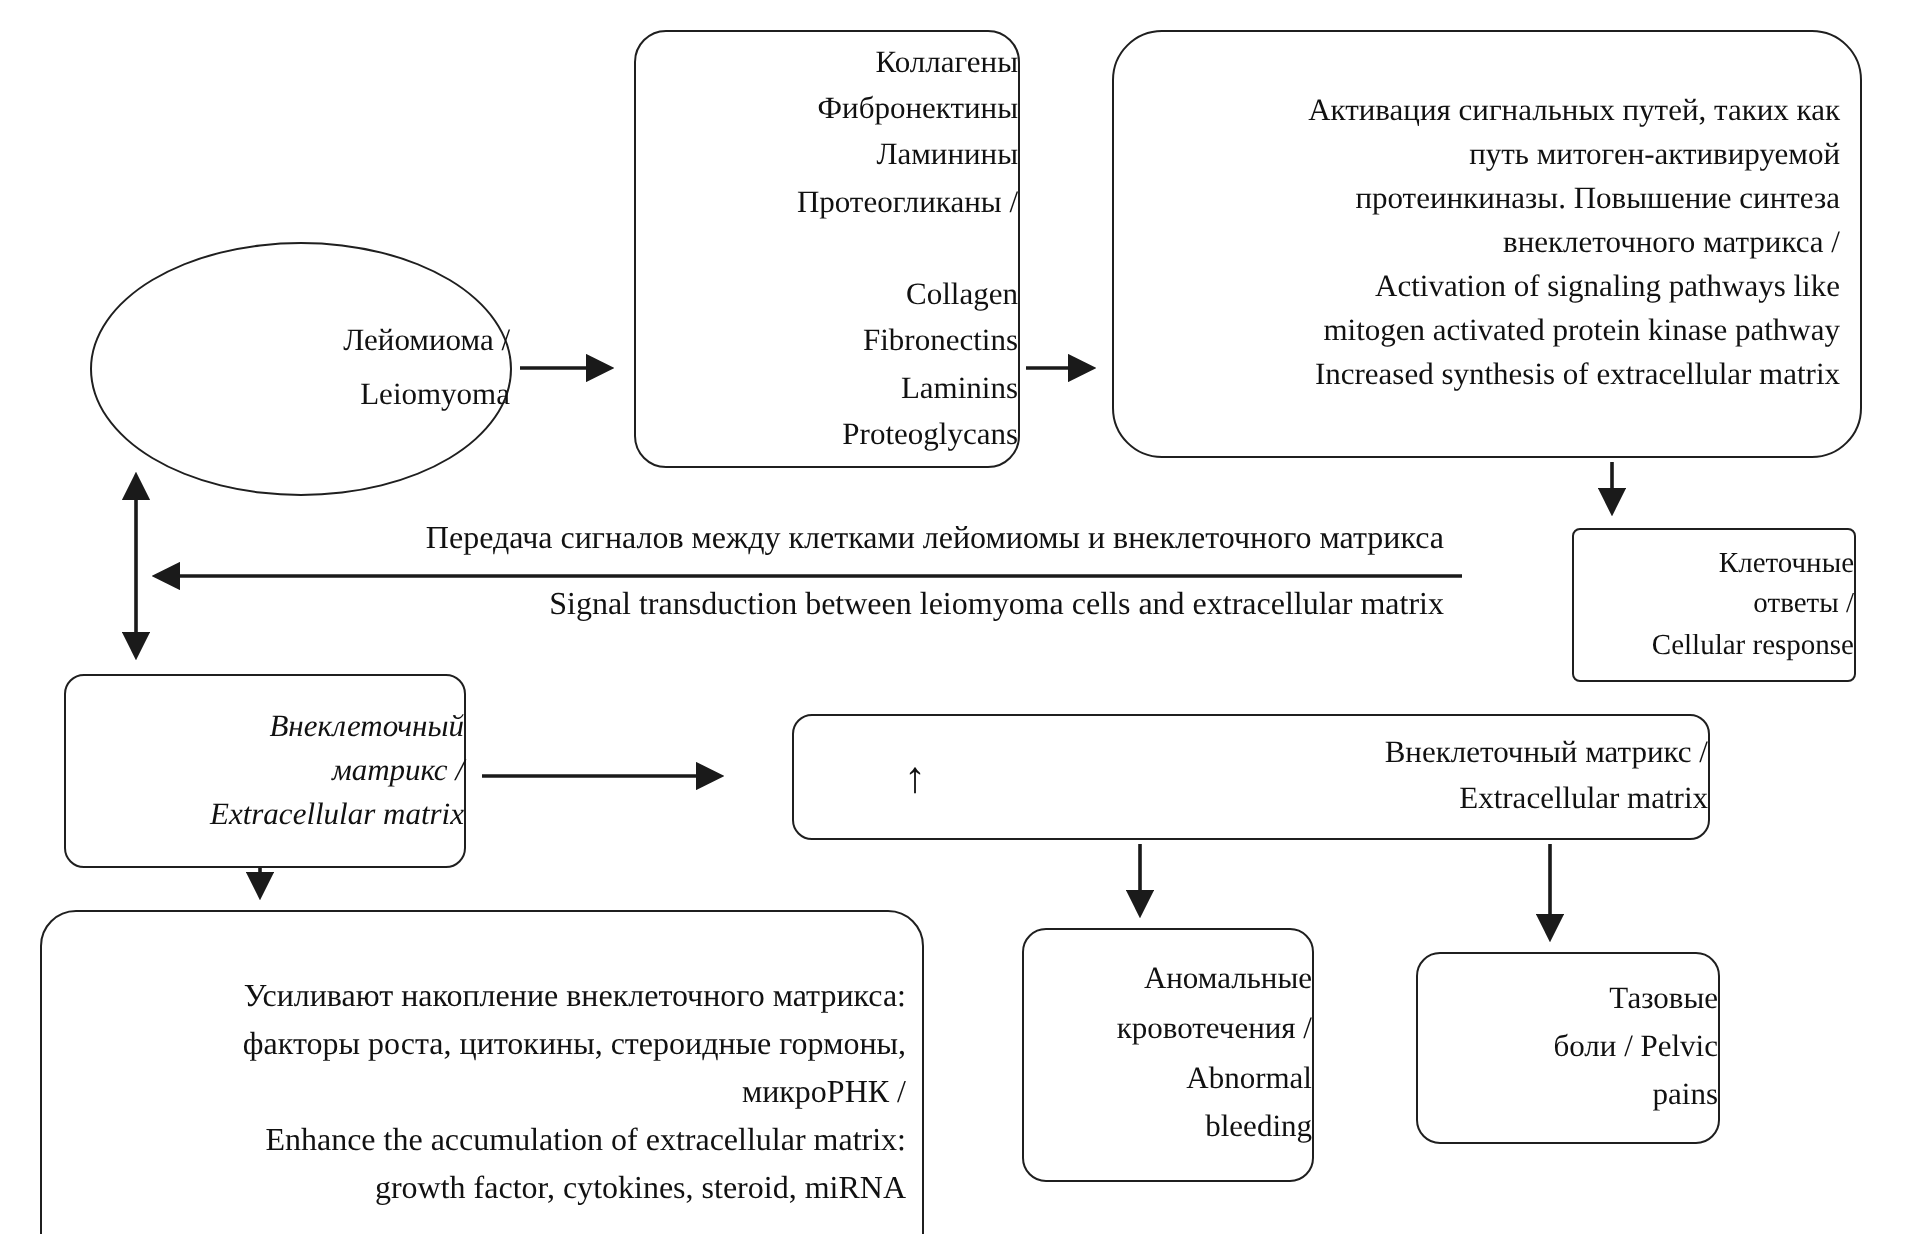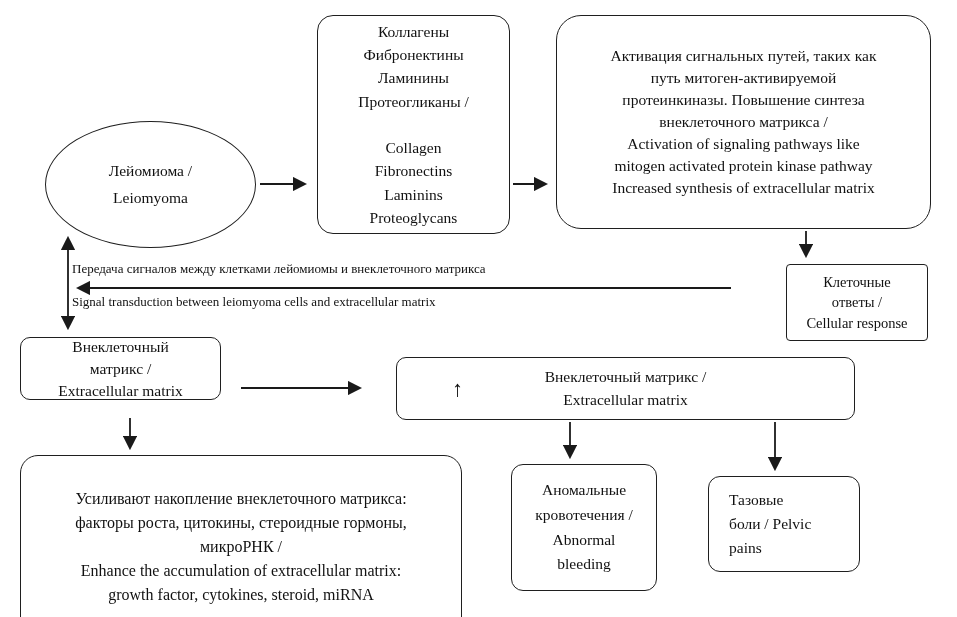--- a/index.html
+++ b/index.html
@@ -18,21 +18,21 @@
     border: 1.6px solid #1f1f1f;
     background: #ffffff;
     display: flex;
     align-items: center;
     justify-content: center;
     white-space: pre-line;
     text-align: center;
     font-size: 15.5px;
     line-height: 1.45;
   }
-  .txt { display: block; width: 100%; }
+  .txt { display: block; width: 100%; text-align: right; }
   .ellipse {
     left: 45px; top: 121px; width: 211px; height: 127px;
     border-radius: 50%;
     line-height: 1.7;
   }
   .box-collagen {
     left: 317px; top: 15px; width: 193px; height: 219px;
     border-radius: 16px;
     line-height: 1.5;
   }
@@ -43,23 +43,24 @@
     line-height: 1.42;
     padding: 6px 10px;
   }
   .box-cellular {
     left: 786px; top: 264px; width: 142px; height: 77px;
     border-radius: 4px;
     font-size: 14.5px;
     line-height: 1.4;
   }
   .box-ecm-left {
-    left: 20px; top: 337px; width: 201px; height: 63px;
+    left: 32px; top: 337px; width: 201px; height: 97px;
     border-radius: 10px;
     line-height: 1.42;
+    font-style: italic;
   }
   .box-ecm-mid {
     left: 396px; top: 357px; width: 459px; height: 63px;
     border-radius: 10px;
     line-height: 1.45;
   }
   .up-glyph {
     position: absolute;
     left: 55px; top: 50%;
     transform: translateY(-50%);
@@ -82,24 +83,24 @@
   .box-pelvic {
     left: 708px; top: 476px; width: 152px; height: 96px;
     border-radius: 12px;
     justify-content: flex-start;
     text-align: left;
     padding-left: 20px;
     line-height: 1.55;
   }
   .signal-text {
     position: absolute;
-    left: 72px;
+    left: 56px;
     width: 666px;
-    text-align: left;
-    font-size: 13px;
+    text-align: right;
+    font-size: 16px;
   }
   .signal-ru { top: 261px; }
   .signal-en { top: 294px; }
   .arrows {
     position: absolute;
     left: 0; top: 0;
     width: 957px; height: 617px;
   }
 </style>
 </head>

